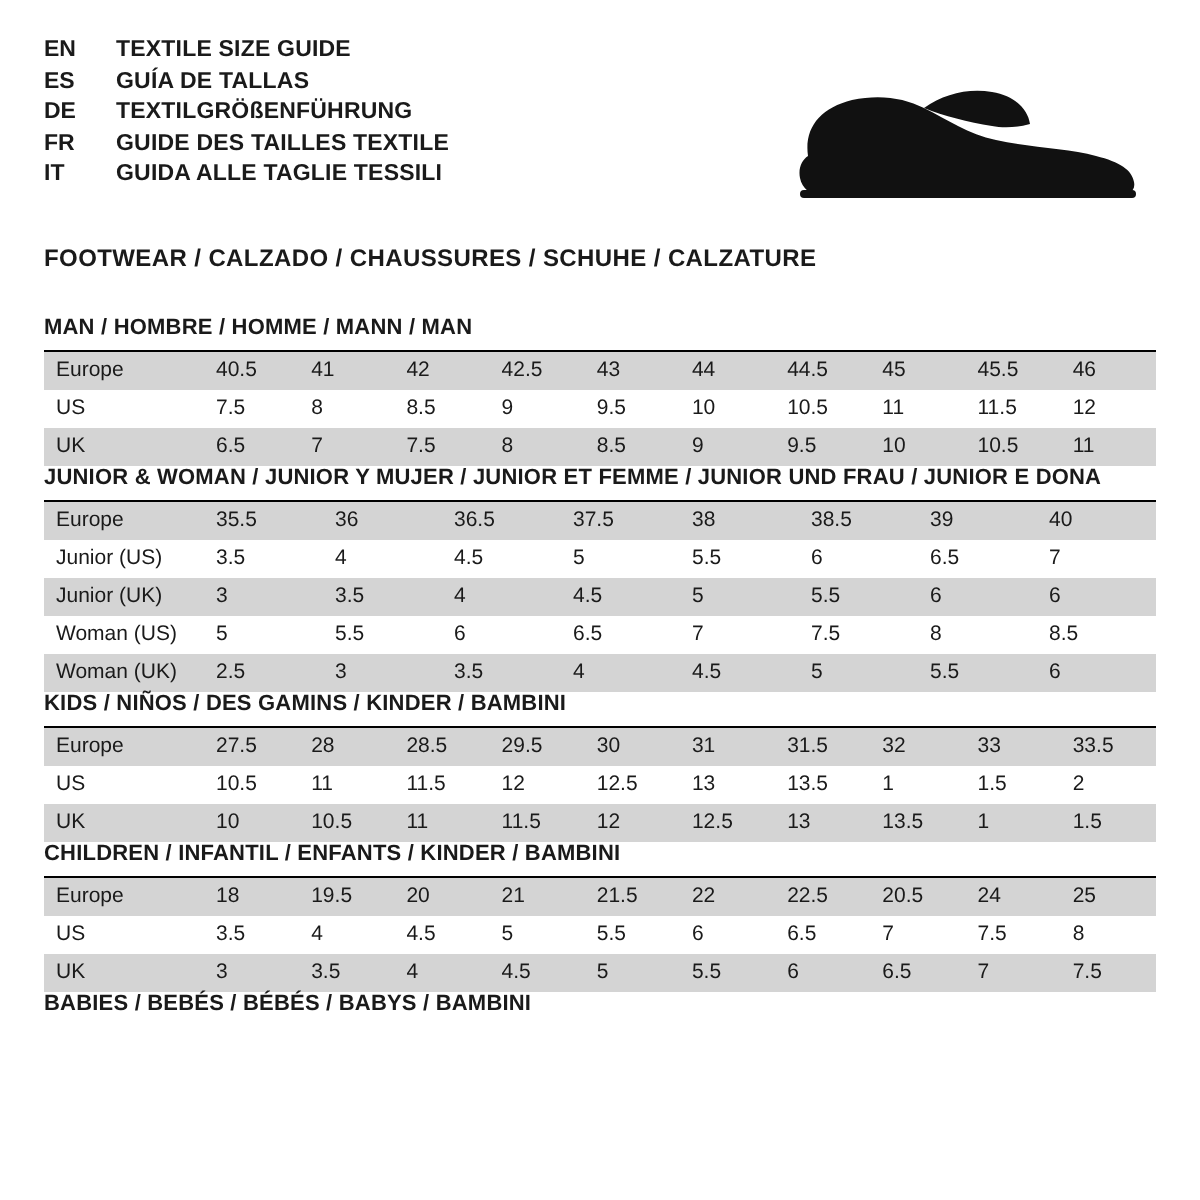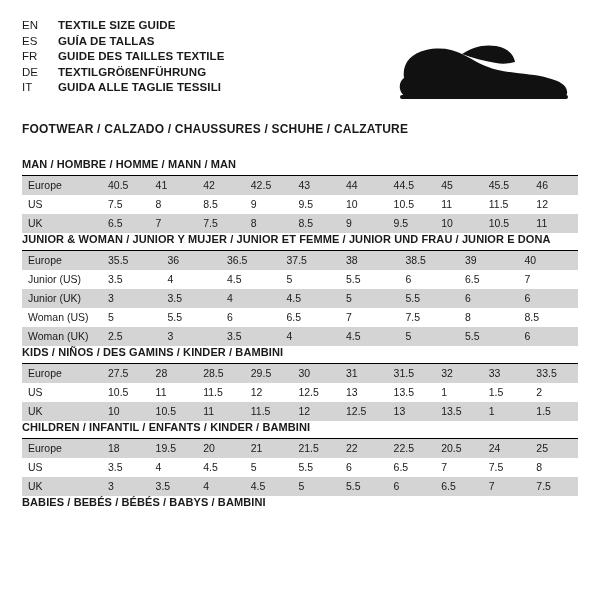--- a/index.html
+++ b/index.html
@@ -32,21 +32,21 @@
   }
   .lang-table td {
     font-size: 11.5px;
     line-height: 15.6px;
     padding: 0;
     vertical-align: top;
     white-space: nowrap;
   }
   .lang-code {
     width: 36px;
-    font-weight: normal;
+    font-weight: bold;
   }
   .lang-title {
     font-weight: bold;
     letter-spacing: 0.1px;
     margin-left: 16px;
   }
   .shoe-icon {
     position: absolute;
     right: 8px;
     top: 20px;
@@ -105,26 +105,26 @@
       <tbody>
         <tr>
           <td class="lang-code">EN</td>
           <td class="lang-title">TEXTILE SIZE GUIDE</td>
         </tr>
         <tr>
           <td class="lang-code">ES</td>
           <td class="lang-title">GUÍA DE TALLAS</td>
         </tr>
         <tr>
+          <td class="lang-code">DE</td>
+          <td class="lang-title">TEXTILGRÖßENFÜHRUNG</td>
+        </tr>
+        <tr>
           <td class="lang-code">FR</td>
           <td class="lang-title">GUIDE DES TAILLES TEXTILE</td>
-        </tr>
-        <tr>
-          <td class="lang-code">DE</td>
-          <td class="lang-title">TEXTILGRÖßENFÜHRUNG</td>
         </tr>
         <tr>
           <td class="lang-code">IT</td>
           <td class="lang-title">GUIDA ALLE TAGLIE TESSILI</td>
         </tr>
       </tbody>
     </table>
 
     <svg class="shoe-icon" viewBox="0 0 182 66" aria-hidden="true">
       <path fill="#111111" d="M16 40 C14 26 22 16 38 12 C52 9 64 11 74 16 C86 22 96 29 110 32 C128 36 146 36 160 40 C172 43 178 47 179 53 C180 58 176 60 168 60 L24 60 C17 60 13 56 12 51 C11 46 13 42 16 40 Z"></path>

